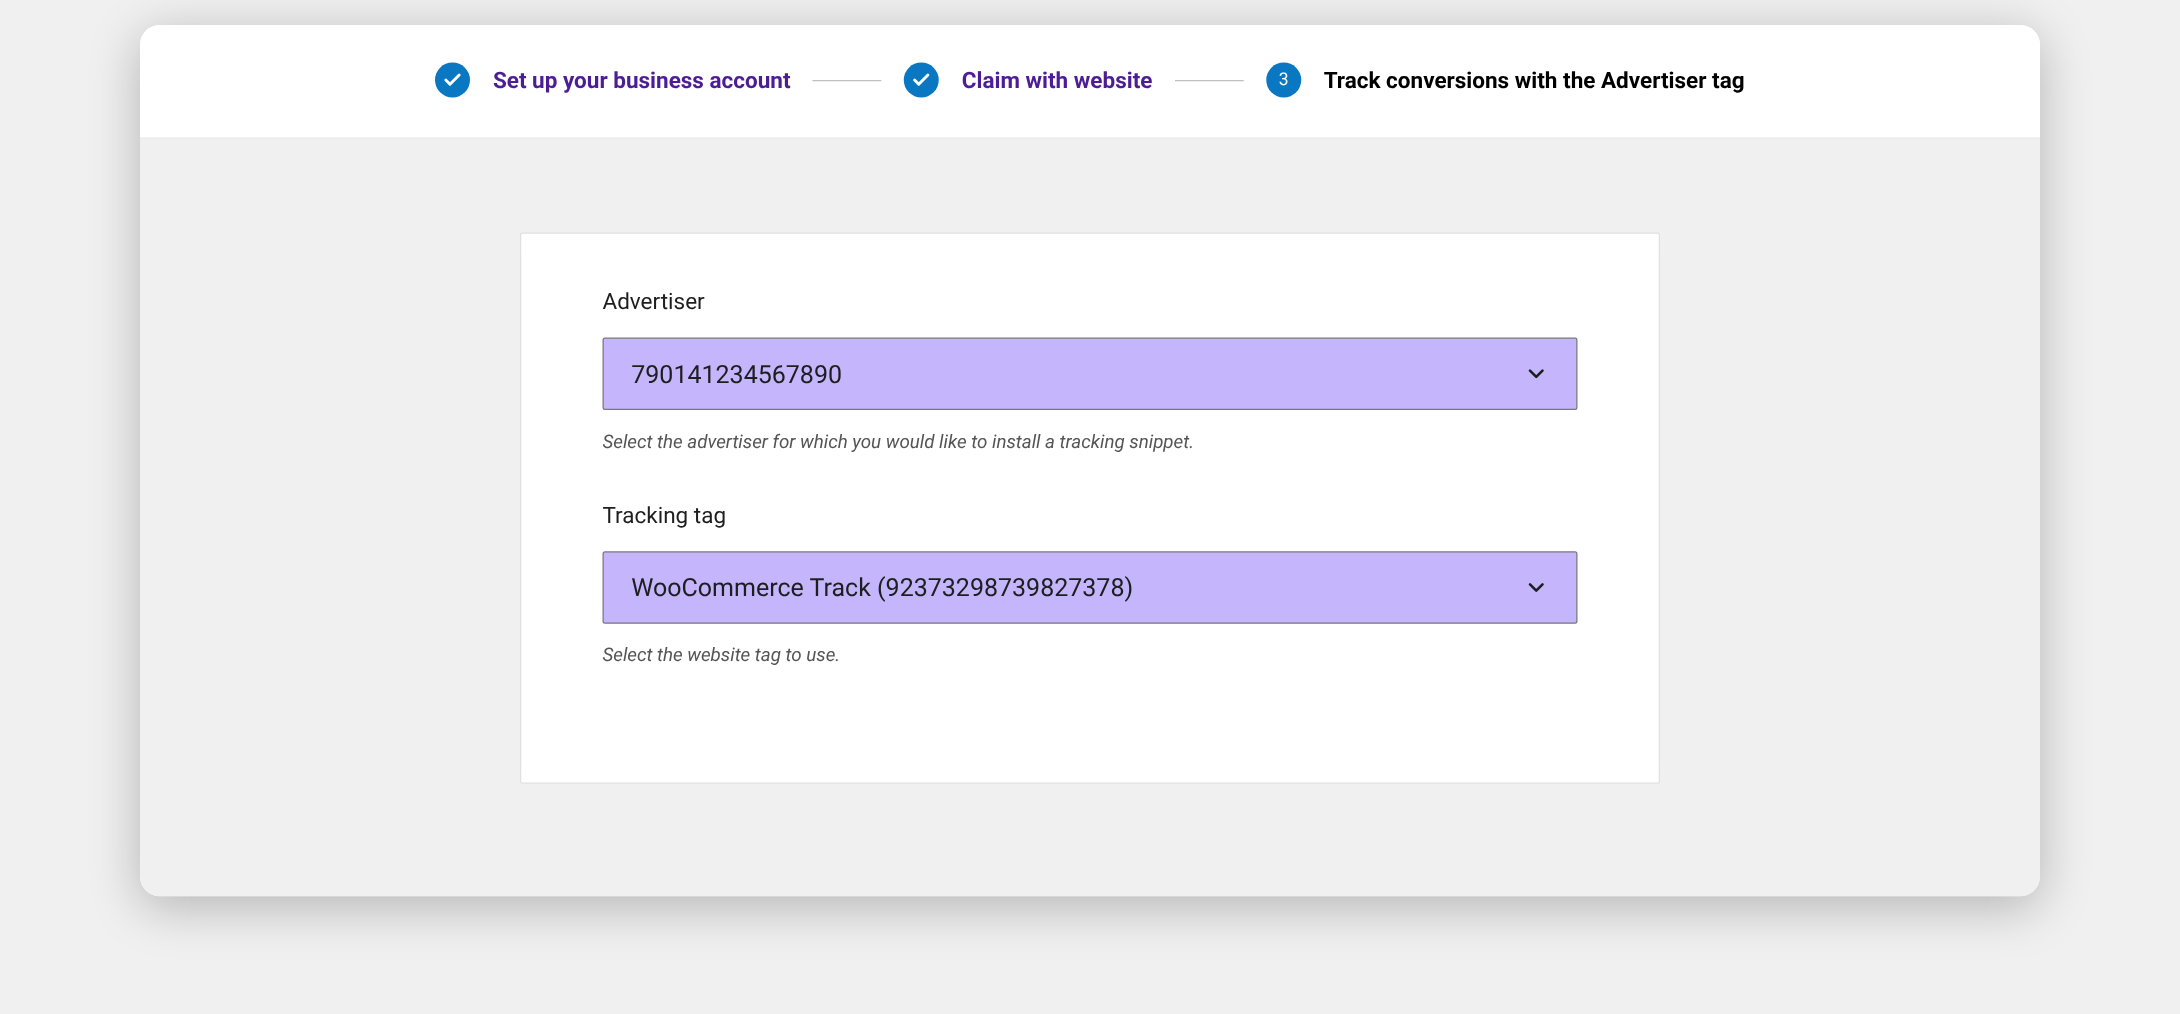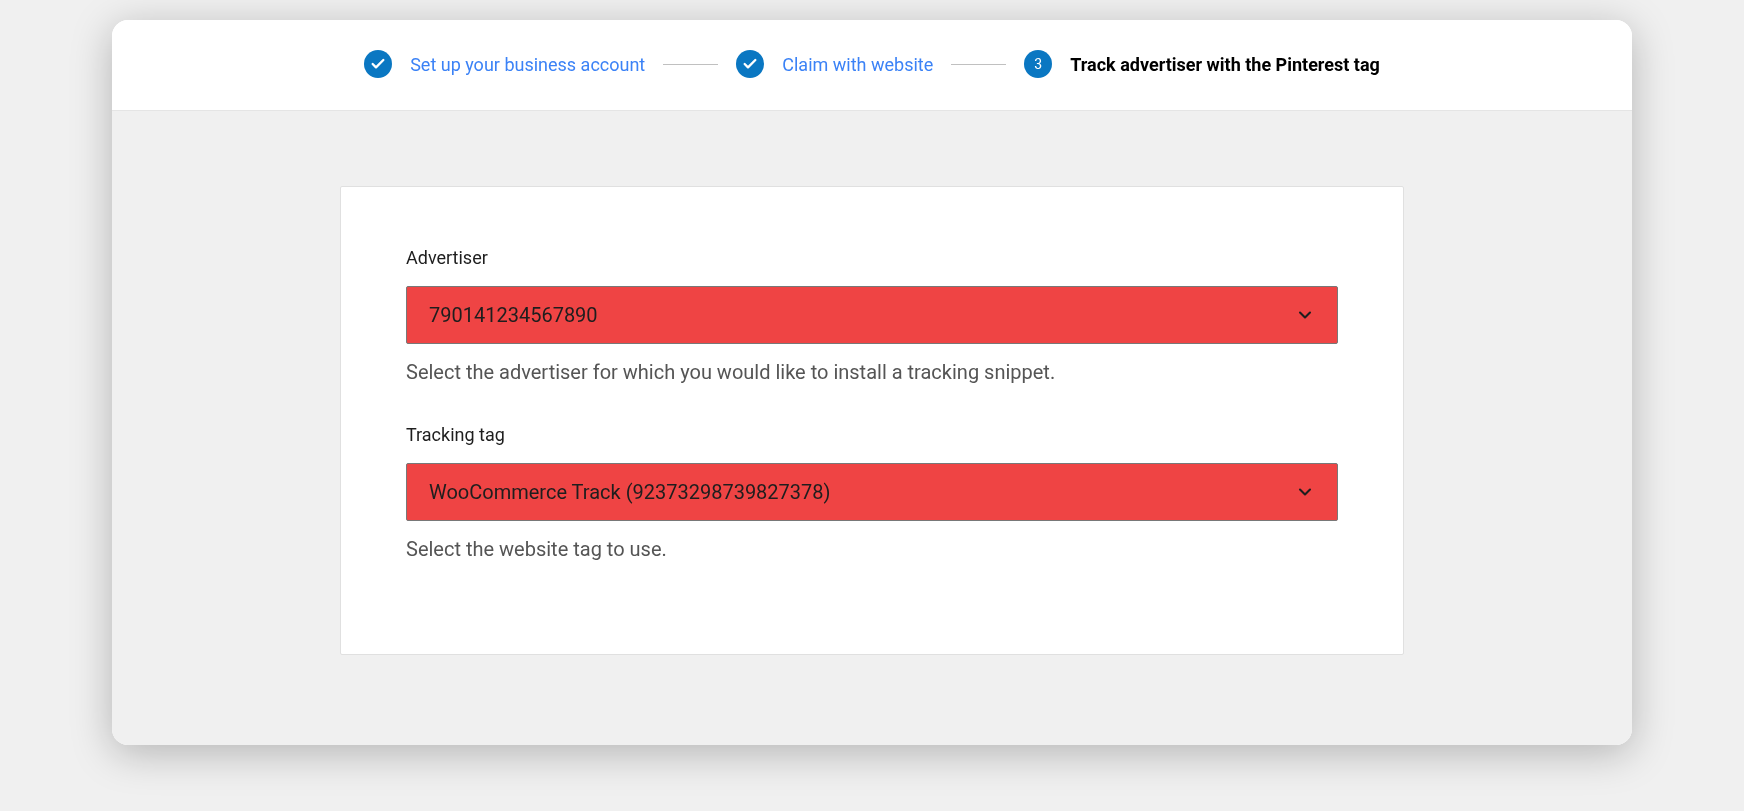--- a/index.html
+++ b/index.html
@@ -51,44 +51,44 @@
       width: 16px;
       height: 16px;
     }
     .step-number {
       color: #fff;
       font-size: 14px;
       font-weight: 400;
     }
     .step-label {
       font-size: 18px;
-      color: #3b82f6;
-      font-weight: 400;
+      color: #4c1d95;
+      font-weight: 700;
     }
     .step-label.active {
       font-weight: 700;
       color: #000;
     }
     .step-separator {
       width: 55px;
       height: 1px;
       background: #c0c0c0;
     }
     .content-area {
       background: #f0f0f0;
       padding: 75px 0 90px;
       display: flex;
       justify-content: center;
     }
     .card {
       background: #fff;
-      width: 1064px;
+      width: 912px;
       border: 1px solid #e0e0e0;
       border-radius: 2px;
-      padding: 60px 65px 75px;
+      padding: 44px 65px 75px;
     }
     .field-group {
       margin-bottom: 40px;
     }
     .field-group:last-child {
       margin-bottom: 18px;
     }
     .field-label {
       font-size: 18px;
       color: #1e1e1e;
@@ -98,34 +98,35 @@
     .select-box {
       position: relative;
       width: 100%;
       border: 1px solid #787878;
       border-radius: 2px;
       height: 58px;
       display: flex;
       align-items: center;
       padding: 0 22px;
       cursor: pointer;
-      background: #ef4444;
+      background: #c4b5fd;
     }
     .select-value {
       font-size: 20px;
       color: #1e1e1e;
       flex: 1;
     }
     .select-chevron {
       width: 20px;
       height: 20px;
       flex-shrink: 0;
     }
     .field-help {
-      font-size: 20px;
+      font-size: 15px;
+      font-style: italic;
       color: #555;
       margin-top: 16px;
     }
   </style>
 </head>
 <body>
 
 <div class="window">
 
   <div class="stepper-bar">
@@ -149,21 +150,21 @@
       </span>
       <span class="step-label">Claim with website</span>
     </div>
 
     <div class="step-separator"></div>
 
     <div class="step">
       <span class="step-circle">
         <span class="step-number">3</span>
       </span>
-      <span class="step-label active">Track advertiser with the Pinterest tag</span>
+      <span class="step-label active">Track conversions with the Advertiser tag</span>
     </div>
 
   </div>
 
   <div class="content-area">
     <div class="card">
 
       <div class="field-group">
         <div class="field-label">Advertiser</div>
         <div class="select-box">

